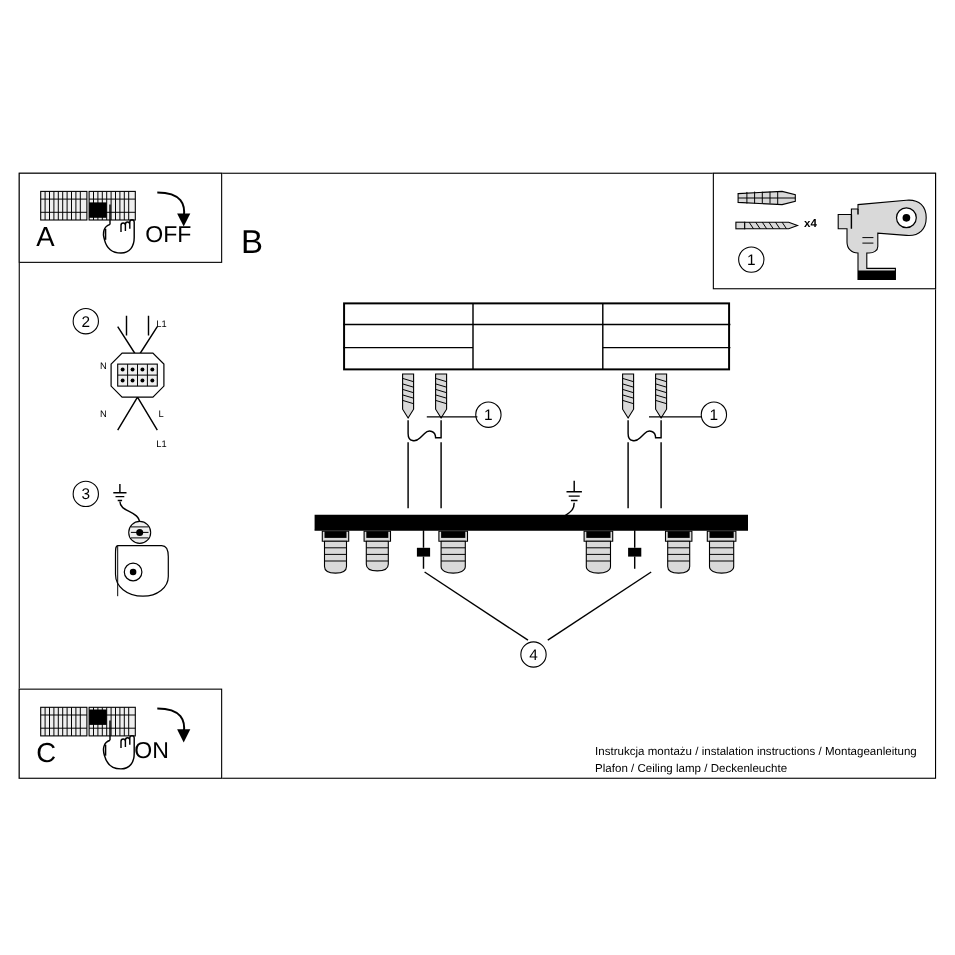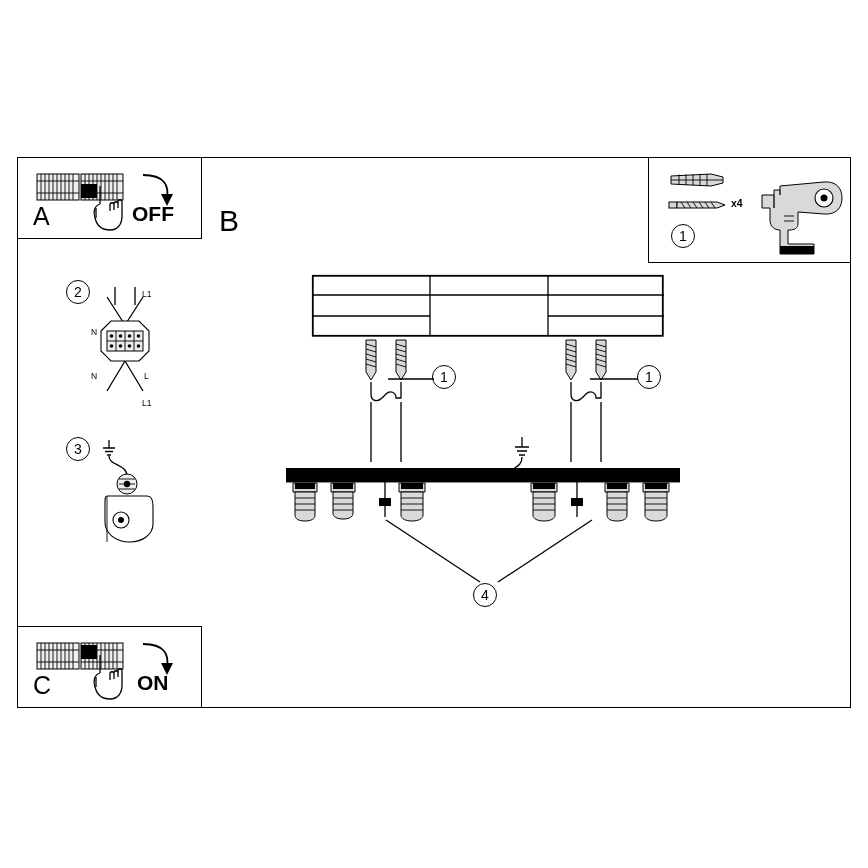--- a/index.html
+++ b/index.html
@@ -43,21 +43,21 @@
   #panel-1 { left: 648px; top: 157px; width: 203px; height: 106px; }
 
   
   .letter {
     font-size: 25px;
     font-weight: 400;
     letter-spacing: 0px;
   }
   .onoff {
     font-size: 21px;
-    font-weight: bold;
+    font-weight: normal;
   }
   .bigB {
     font-size: 30px;
   }
   .tiny {
     font-size: 10.5px;
     font-weight: bold;
   }
   .label-L1 { font-size: 8.5px; }
   .caption {
@@ -141,21 +141,21 @@
     <div class="abs" style="left:121px; top:14px;">
       <svg width="40" height="38" viewBox="0 0 40 38">
         <path class="st-fat" d="M4 3 C26 3 30 14 28 26"></path>
         <path class="fill-k" d="M28 34 L22 22 L34 22 Z"></path>
       </svg>
     </div>
   </div>
 
   <div class="abs panel" id="panel-c">
     <div class="abs letter" style="left:15px; top:44px;">C</div>
-    <div class="abs onoff" style="left:119px; top:44px;text-align:right;">ON</div>
+    <div class="abs onoff" style="left:104px; top:44px;text-align:right;">ON</div>
 
     <div class="abs" style="left:18px; top:10px;">
       <svg width="92" height="44" viewBox="0 0 92 44">
         <rect x="1" y="6" width="42" height="26" class="fill-lgray"></rect>
         <rect x="45" y="6" width="42" height="26" class="fill-lgray"></rect>
         <g class="st-thin">
           <line x1="5" y1="6" x2="5" y2="32"></line>
             <line x1="9" y1="6" x2="9" y2="32"></line>
           <line x1="13" y1="6" x2="13" y2="32"></line>
             <line x1="17" y1="6" x2="17" y2="32"></line>
@@ -461,14 +461,18 @@
   </div>
 
   <div class="abs" style="left:380px; top:518px;">
     <svg width="220" height="78" viewBox="0 0 220 78">
       <line x1="6" y1="2" x2="100" y2="64" class="st"></line>
       <line x1="212" y1="2" x2="118" y2="64" class="st"></line>
     </svg>
   </div>
   <div class="abs circ" style="left:473px; top:583px;">4</div>
 
+  <div class="abs caption" style="left:541px; top:675px; width:300px;">
+    <div>Instrukcja montażu / instalation instructions / Montageanleitung</div>
+    <div>Plafon / Ceiling lamp / Deckenleuchte</div>
+  </div>
 
 </div>
 
 </body></html>

